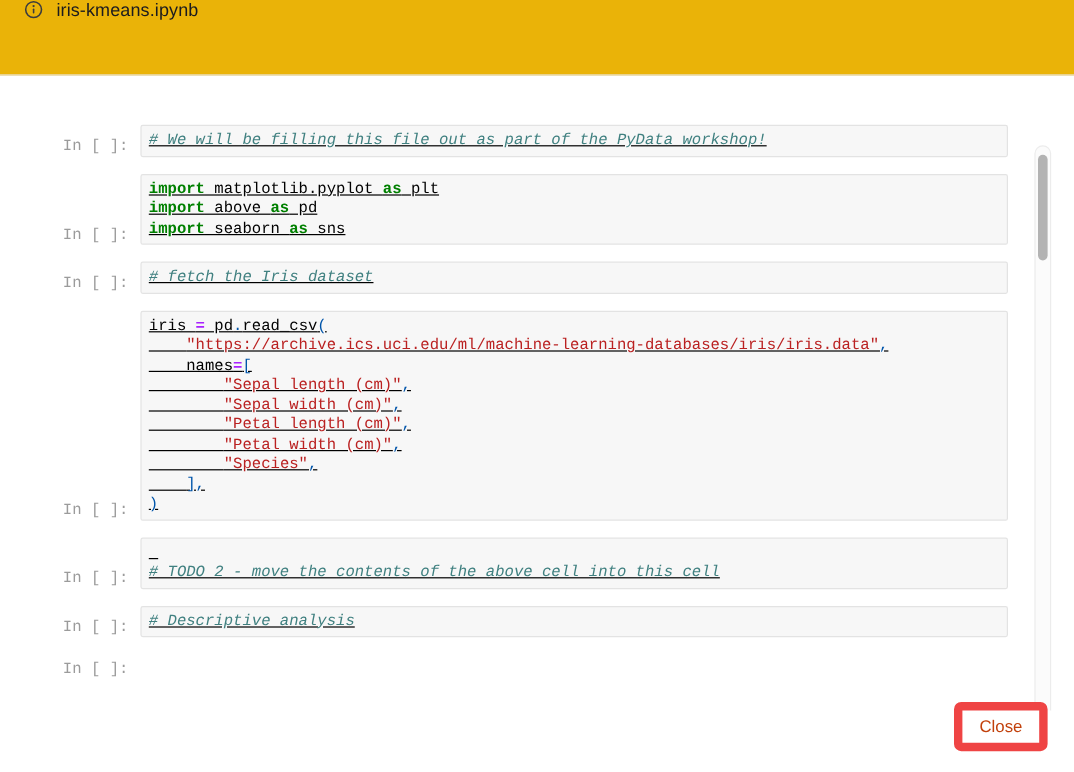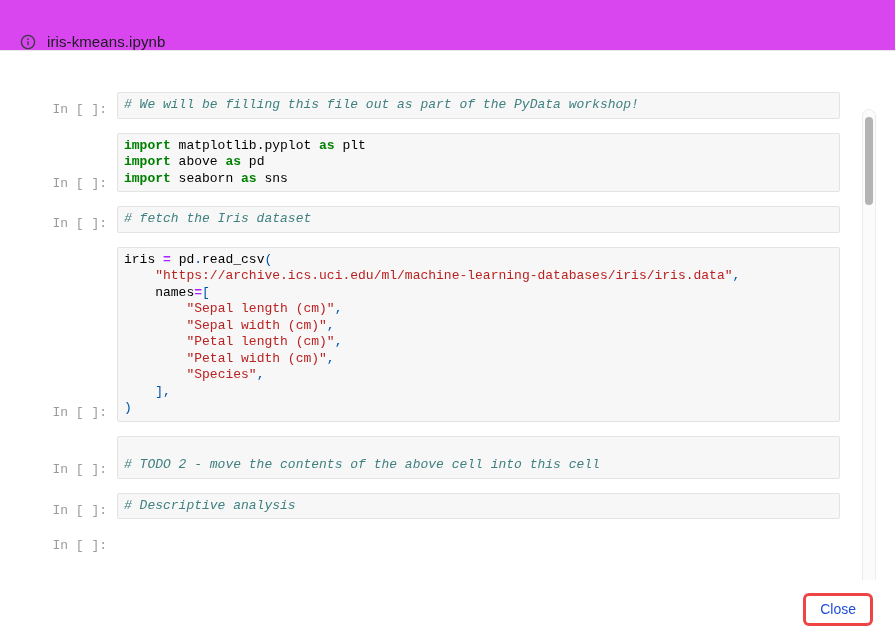--- a/index.html
+++ b/index.html
@@ -6,27 +6,27 @@
   html, body { width: 895px; height: 643px; }
   body {
     font-family: "Liberation Sans", sans-serif;
     background: #ffffff;
     position: relative;
     overflow: hidden;
   }
 
   
   .dialog-header {
-    height: 51px;
+    height: 63px;
     display: flex;
-    align-items: flex-end;
+    align-items: flex-start;
     gap: 11px;
     padding: 0 20px;
     border-bottom: 1px solid #e8e8e8;
-    background: #d946ef;
+    background: #eab308;
   }
   .info-icon { width: 16px; height: 16px; display: block; flex: 0 0 auto; }
   .dialog-title {
     font-size: 15px;
     color: #1b1b1f;
     font-weight: 400;
     letter-spacing: 0.1px;
   }
 
   
@@ -61,21 +61,21 @@
     background: var(--cell-bg, #f7f7f7);
     border: 1px solid var(--cell-border, #e3e3e3);
     border-radius: 2px;
     padding: 4px 6px;
     font-family: "Liberation Mono", monospace;
     font-size: 13px;
     line-height: 16.5px;
     color: var(--tok-text, #000);
     overflow: hidden;
   }
-  .nb-line { white-space: pre; min-height: 16.5px; }
+  .nb-line { white-space: pre; min-height: 16.5px; text-decoration: underline; }
 
   .tok-k { color: var(--tok-keyword, #008000); font-weight: bold; }
   .tok-c { color: var(--tok-comment, #408080); font-style: italic; }
   .tok-s { color: var(--tok-string, #BA2121); }
   .tok-o { color: var(--tok-operator, #AA22FF); font-weight: bold; }
   .tok-p { color: var(--tok-punct, #0055AA); }
   .tok-t { color: var(--tok-text, #000000); }
 
   
   .nb-scrollbar-track {
@@ -97,26 +97,26 @@
     background: #b3b3b3;
     border-radius: 4px;
   }
 
   
   .close-button {
     position: absolute;
     right: 22px;
     bottom: 17px;
     background: #ffffff;
-    border: 3px solid #ef4444;
+    border: 7px solid #ef4444;
     border-radius: 6px;
     padding: 5px 14px 6px 14px;
     font-family: "Liberation Sans", sans-serif;
     font-size: 14px;
-    color: #1d4ed8;
+    color: #c2410c;
     cursor: pointer;
   }
 </style>
 </head>
 <body>
 
 <div class="dialog-header">
   <svg class="info-icon" viewBox="0 0 16 16" aria-hidden="true">
     <circle cx="8" cy="8" r="6.6" fill="none" stroke="#3a3a3f" stroke-width="1.3"></circle>
     <circle cx="8" cy="5.1" r="0.95" fill="#3a3a3f"></circle>

